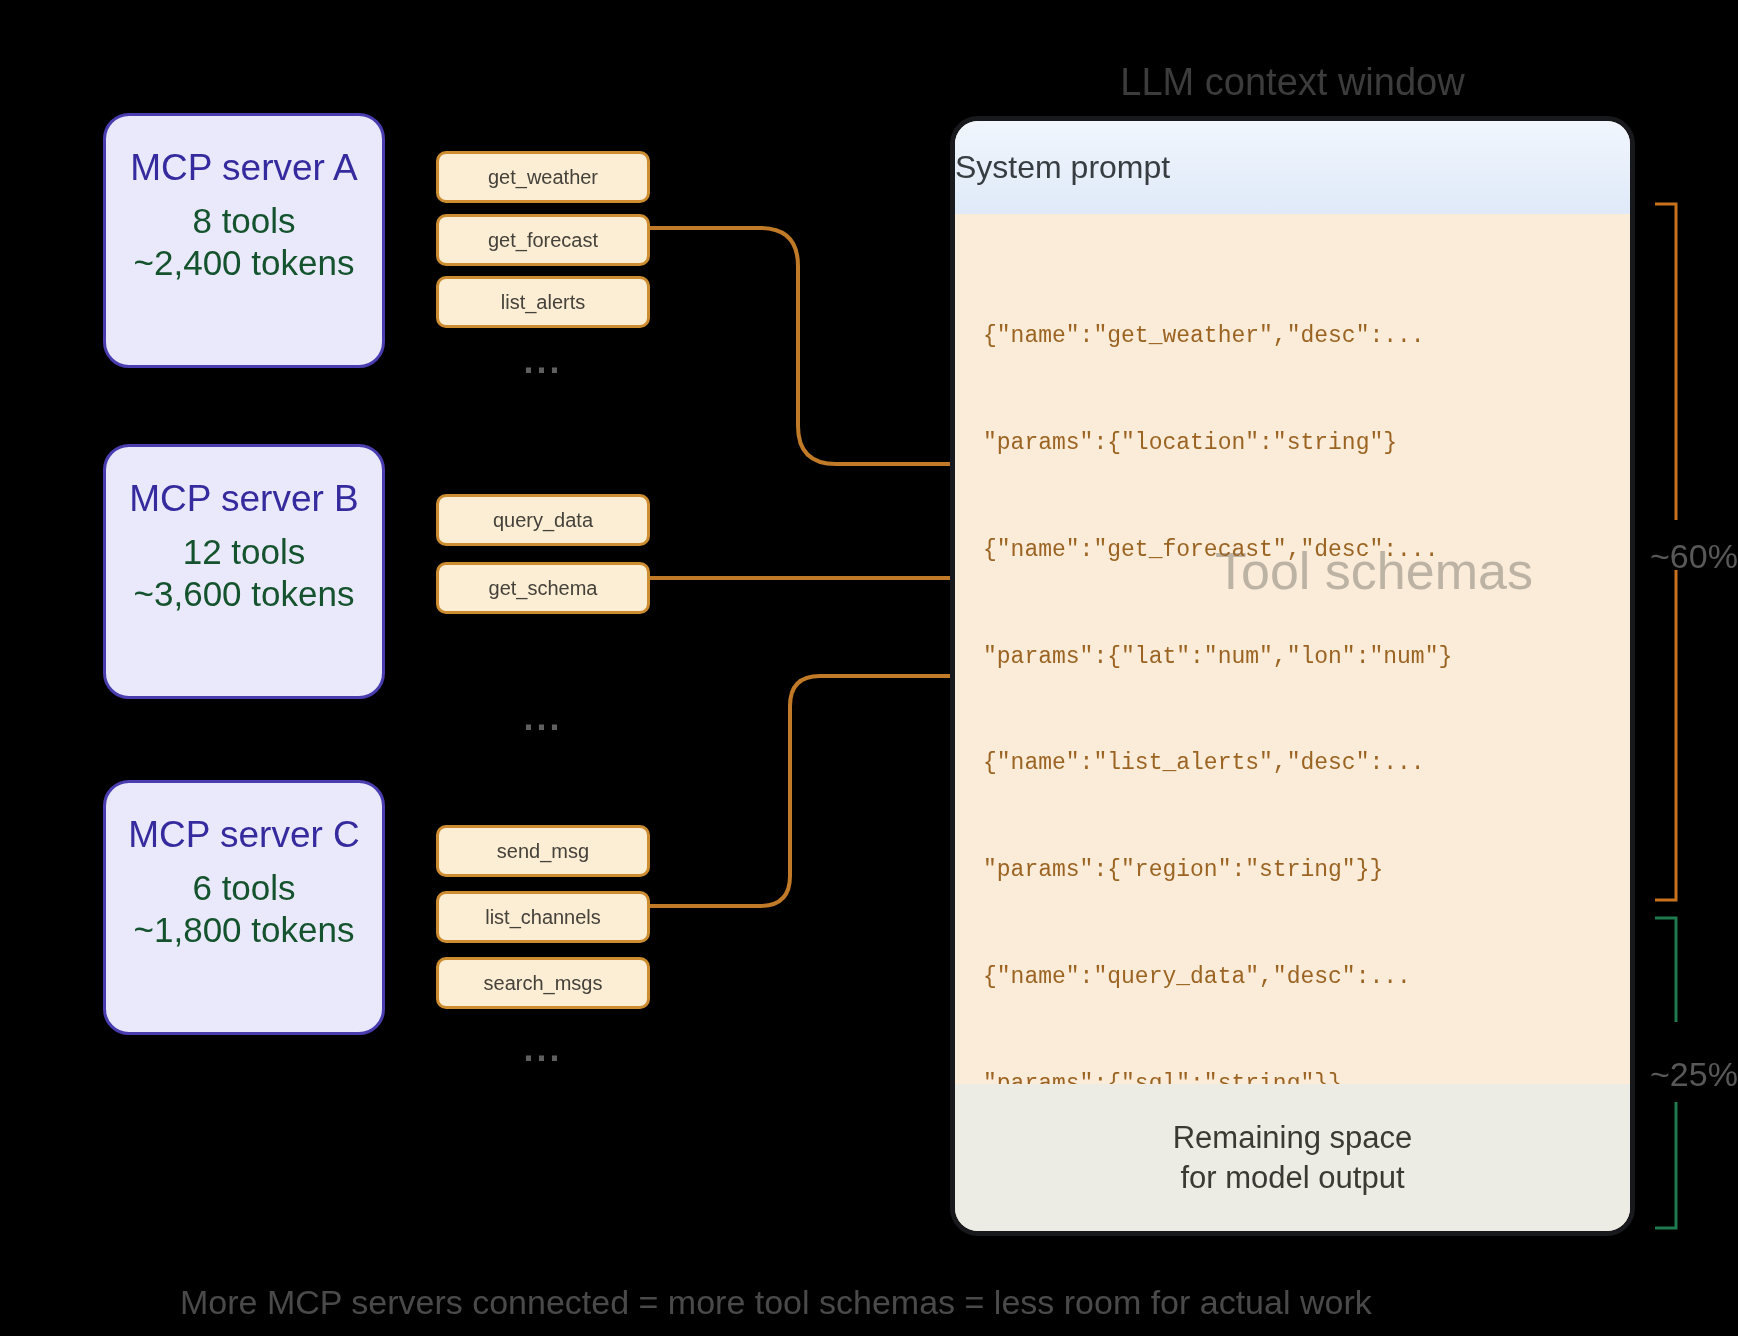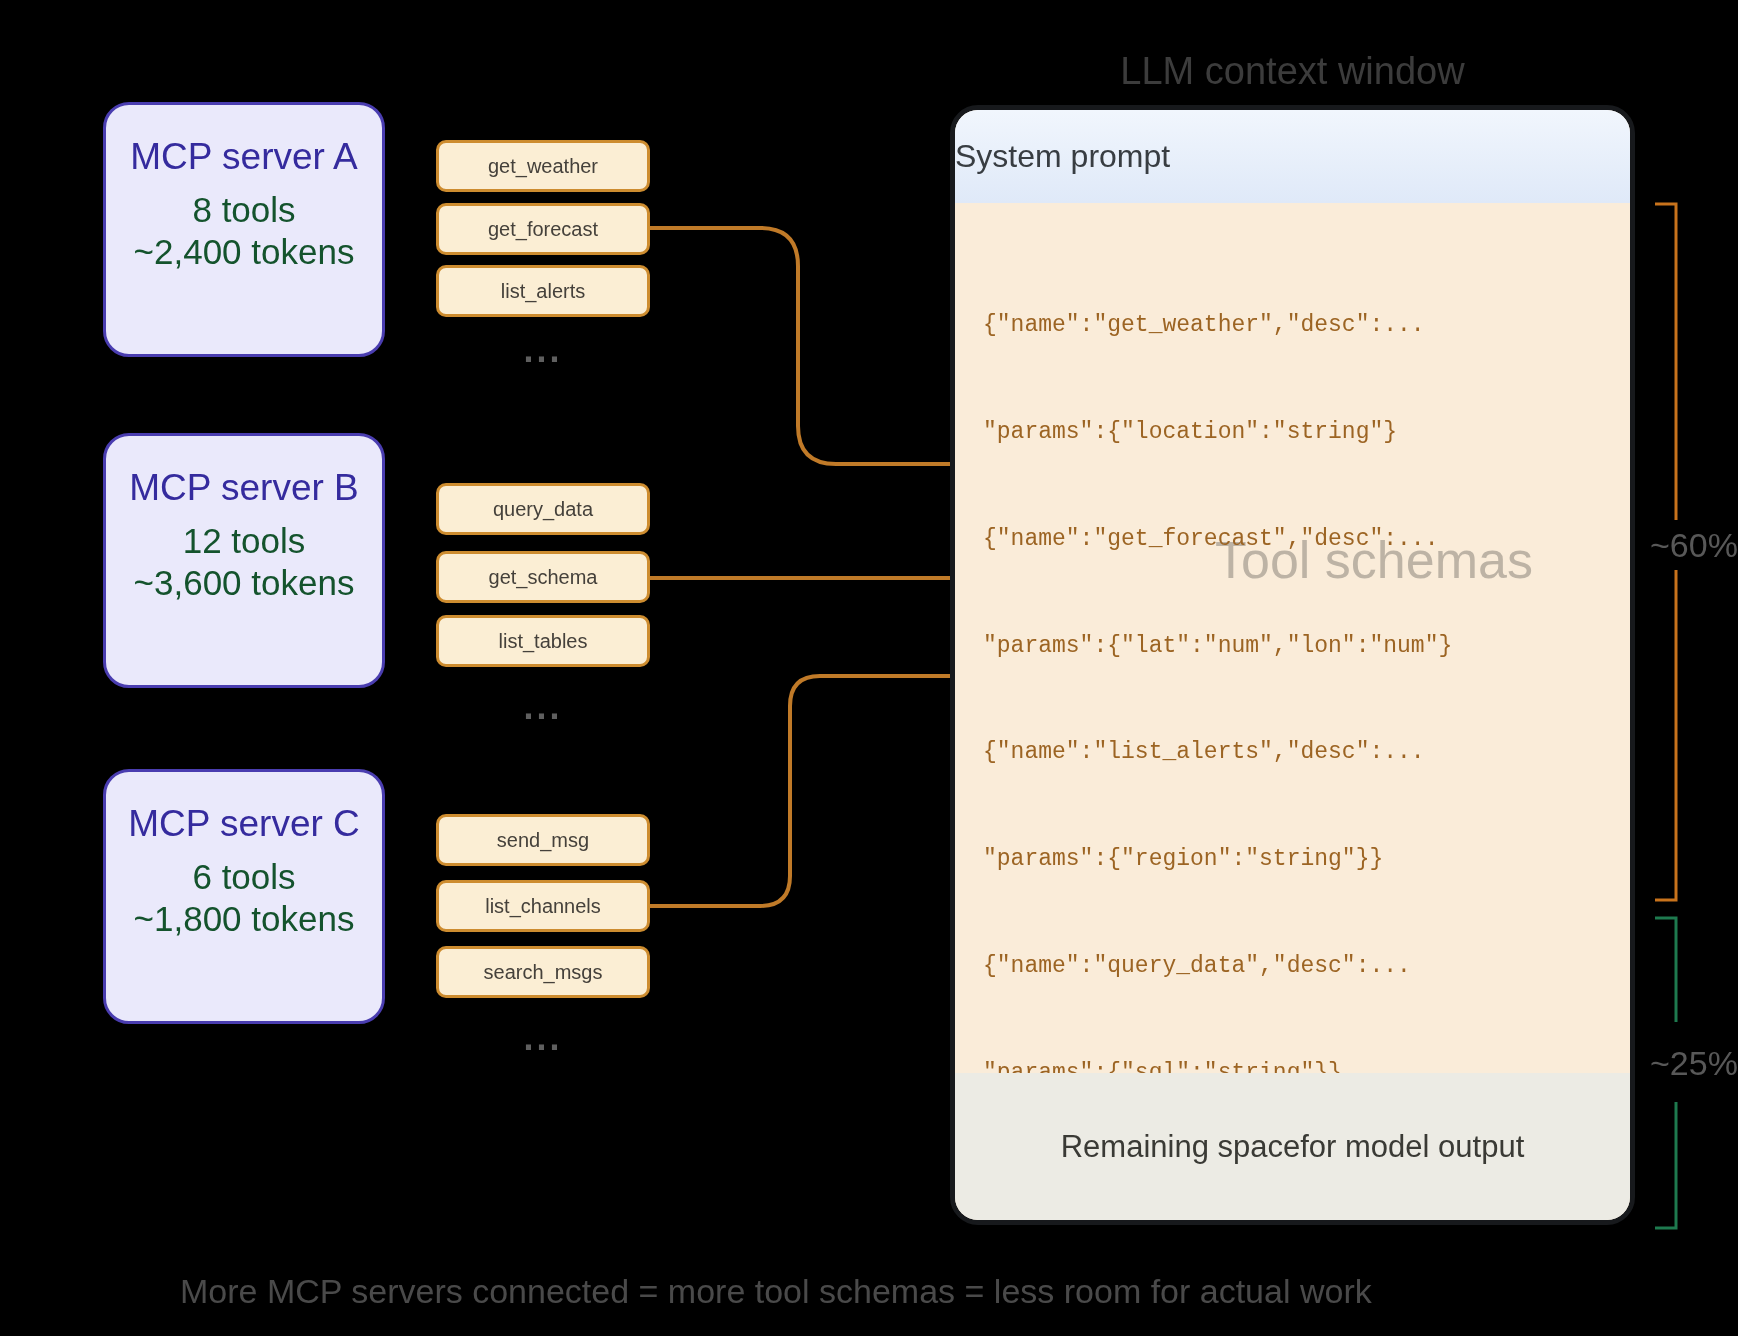--- a/index.html
+++ b/index.html
@@ -1,20 +1,20 @@
 <!DOCTYPE html>
 <html><head>
 <meta charset="utf-8">
 <style>
   html,body{margin:0;padding:0;background:#000;}
   #canvas{
     position:relative;width:1738px;height:1336px;background:#000;overflow:hidden;
     font-family:"Liberation Sans", sans-serif;
   }
-  .abs{position:absolute;}
+  .abs{position:absolute;margin-top:11px;}
 
   
   .diagram-title{
     left:950px;top:50px;width:685px;text-align:center;
     font-size:38px;color:#3c3c3c;
   }
 
   
   .server-box{
     left:103px;width:282px;height:255px;
@@ -60,21 +60,21 @@
     font-size:23px;line-height:35.6px;color:#9c6423;white-space:pre;
   }
   .code-line{height:35.6px;}
   .cw-mint{
     top:808px;height:155px;background:#daefe7;
     display:flex;flex-direction:column;align-items:center;justify-content:center;
     font-size:31px;line-height:40px;color:#333d38;
   }
   .cw-gray{
     top:963px;height:147px;background:#ecebe4;
-    display:flex;flex-direction:row;align-items:center;justify-content:center;
+    display:flex;flex-direction:column;align-items:center;justify-content:center;
     font-size:31px;line-height:40px;color:#3a3a35;
   }
 
   
   .pct-label{font-size:34px;color:#585858;}
 
   
   .caption{
     left:180px;top:1272px;width:1400px;
     font-size:34px;color:#4a4a4a;
@@ -120,21 +120,20 @@
     <div class="server-sub">~1,800 tokens</div>
   </div>
 
   <div class="abs chip" style="top:140px;">get_weather</div>
   <div class="abs chip" style="top:203px;">get_forecast</div>
   <div class="abs chip" style="top:265px;">list_alerts</div>
   <div class="abs dots" style="top:340px;">...</div>
 
   <div class="abs chip" style="top:483px;">query_data</div>
   <div class="abs chip" style="top:551px;">get_schema</div>
-  <div class="abs chip" style="top:615px;">list_tables</div>
   <div class="abs dots" style="top:697px;">...</div>
 
   <div class="abs chip" style="top:814px;">send_msg</div>
   <div class="abs chip" style="top:880px;">list_channels</div>
   <div class="abs chip" style="top:946px;">search_msgs</div>
   <div class="abs dots" style="top:1028px;">...</div>
 
   <div class="abs context-box">
 
     <div class="cw-section cw-header">

